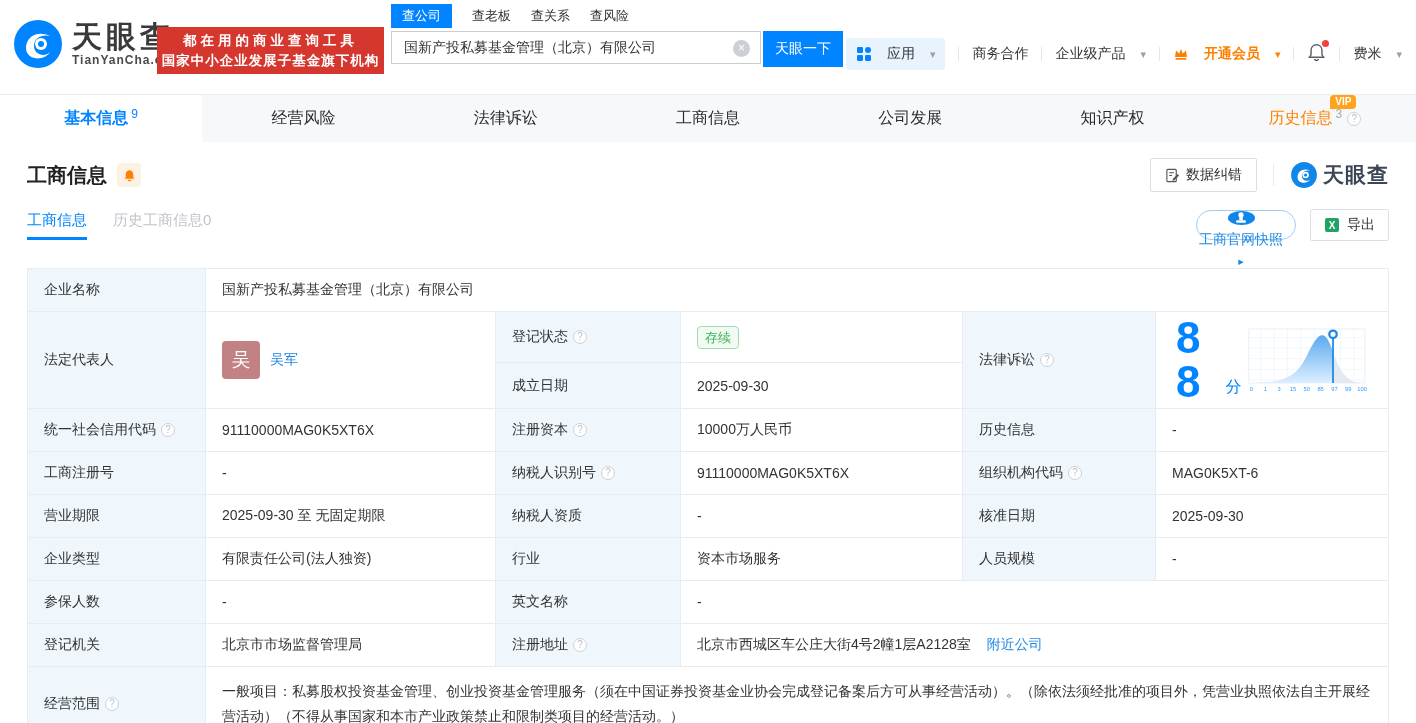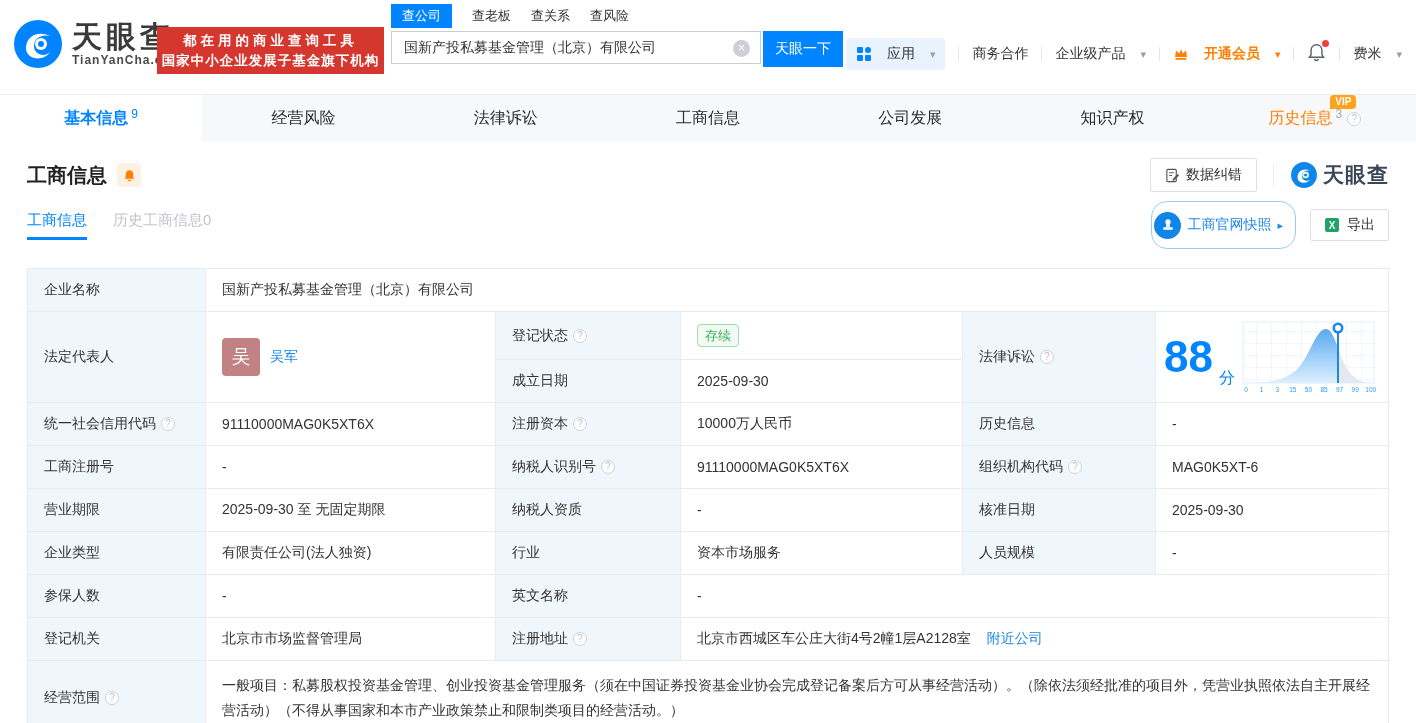--- a/index.html
+++ b/index.html
@@ -65,42 +65,42 @@
   .correction-btn { display:flex; align-items:center; gap:6px; border:1px solid #dcdfe6; border-radius:2px; background:#fff;
                     padding:7px 14px; font-size:14px; color:#333; cursor:pointer; font-family:inherit; }
   .hdr-divider { width:1px; height:22px; background:#e8eaee; margin:0 16px; }
   .watermark { display:flex; align-items:center; gap:5px; }
   .watermark-cn { font-size:21px; font-weight:bold; color:#3b4656; letter-spacing:1px; }
 
   .subtab-row { display:flex; align-items:center; margin-top:10px; height:38px; }
   .subtab { font-size:15px; color:#c0c4cb; margin-right:26px; cursor:pointer; position:relative; padding-bottom:10px; }
   .subtab.active { color:#0084ff; }
   .subtab.active::after { content:""; position:absolute; left:0; right:0; bottom:0; height:3px; background:#0084ff; }
-  .snapshot-btn { display:flex; align-items:center; border:1px solid #9dcdf5; border-radius:16px; height:48px;
+  .snapshot-btn { display:flex; align-items:center; border:1px solid #9dcdf5; border-radius:16px; height:30px;
                   padding:0 12px 0 2px; color:#1e88e5; font-size:14px; background:#fff; cursor:pointer; gap:6px;
-                  font-family:inherit; }
+                  font-family:inherit;flex-direction:column; }
   .stamp-circle { width:27px; height:27px; border-radius:50%; background:#0f86e8; display:flex; align-items:center;
                   justify-content:center; }
   .arrow-glyph { font-size:11px; color:#1e88e5; }
   .export-btn { display:flex; align-items:center; gap:7px; border:1px solid #dcdfe6; border-radius:2px; background:#fff;
                 height:32px; padding:0 13px; font-size:14px; color:#333; margin-left:14px; cursor:pointer; font-family:inherit; }
 
   
   table.info { width:100%; border-collapse:collapse; margin-top:24px; font-size:14px; table-layout:fixed; }
   table.info td { border:1px solid #e7ecf2; padding:12px 16px; color:#333; vertical-align:middle; word-break:break-all; }
   td.lbl { background:#f0f7fc; color:#4a4f59; }
   .dash { color:#333; }
   .green-badge { display:inline-block; border:1px solid #a3dcb4; background:#f1faf3; color:#3bb557; font-size:13px;
                  padding:2px 7px; border-radius:4px; line-height:17px; }
   .legal-cell { display:flex; align-items:center; }
   .avatar { width:38px; height:38px; border-radius:4px; background:#c28182; color:#fff; font-size:19px; display:flex;
             align-items:center; justify-content:center; cursor:pointer; flex:0 0 38px; }
   .person-link { color:#1e88e5; margin-left:10px; cursor:pointer; }
   a.blue-link { color:#1e88e5; text-decoration:none; cursor:pointer; margin-left:12px; white-space:nowrap; }
-  .score-cell { padding:4px 8px !important; }
+  .score-cell { padding:4px 20px !important; }
   .score-flex { display:flex; align-items:center; gap:6px; }
   .score-num { font-size:44px; font-weight:bold; color:#0084ff; line-height:44px; }
   .score-unit { font-size:16px; color:#0084ff; align-self:flex-end; margin-bottom:6px; }
   .scope-text { line-height:1.8; color:#333; }
 </style>
 </head>
 <body>
 
 <div class="header">
   <div class="logo">

